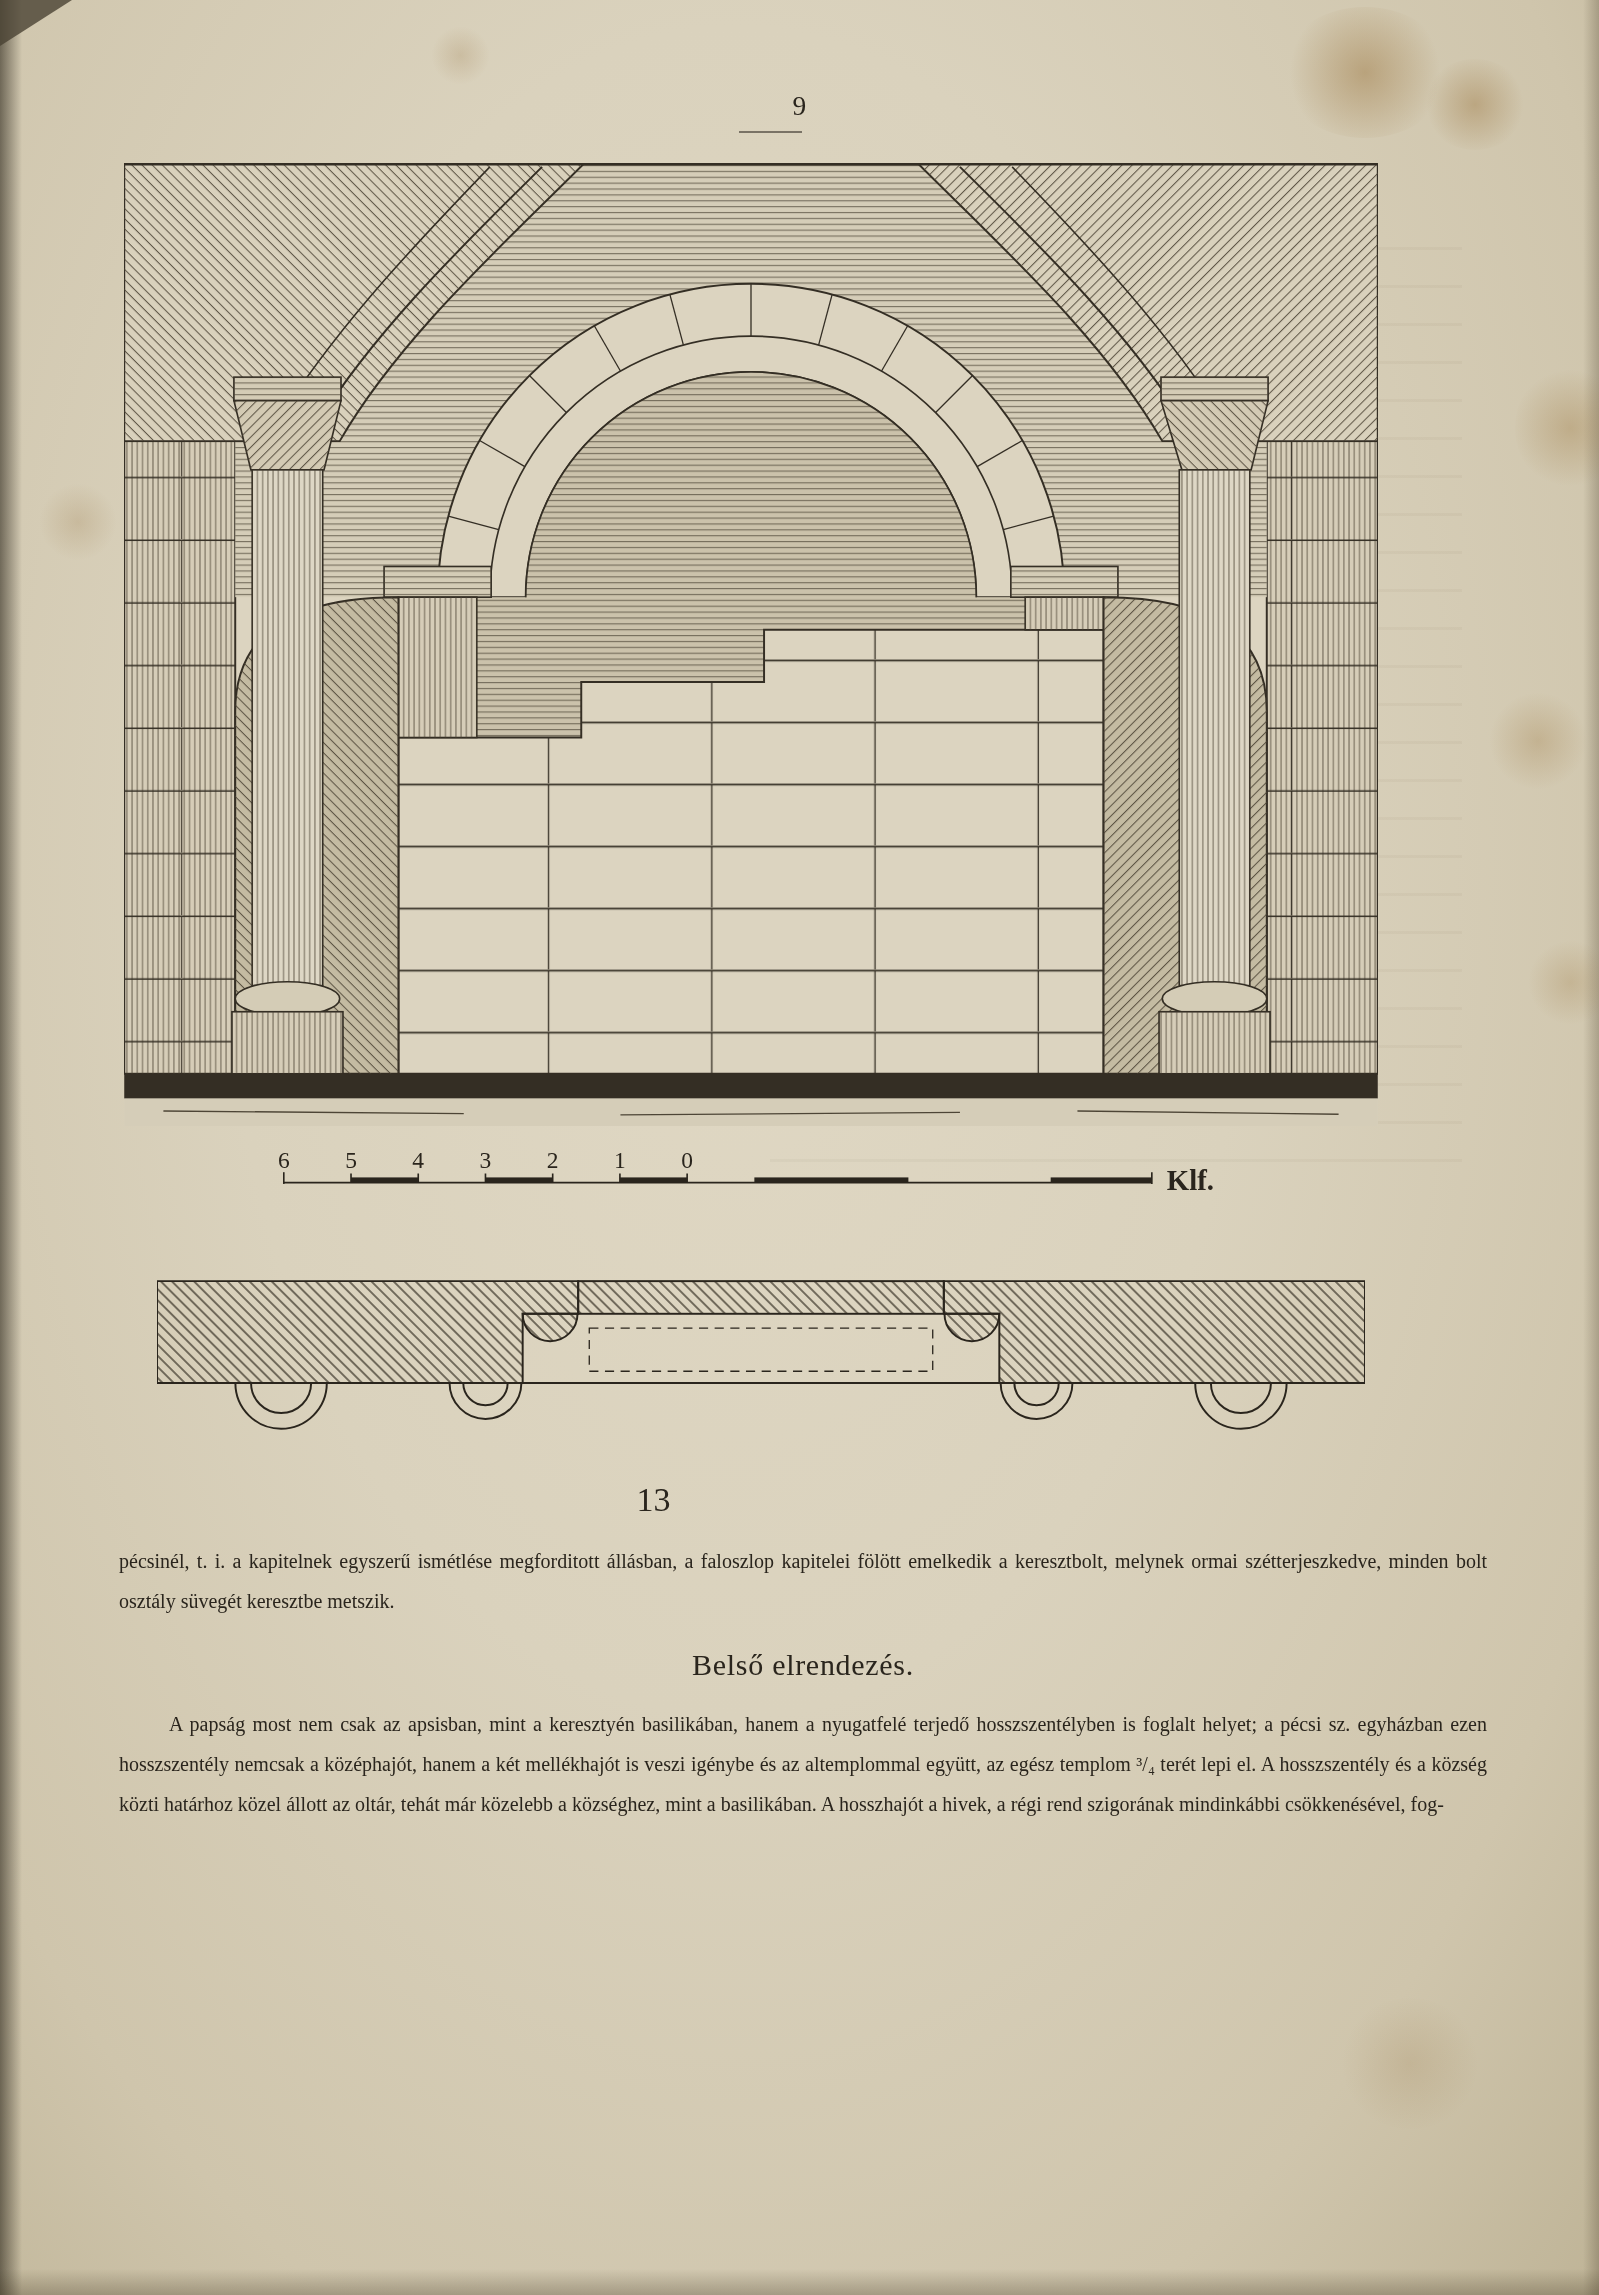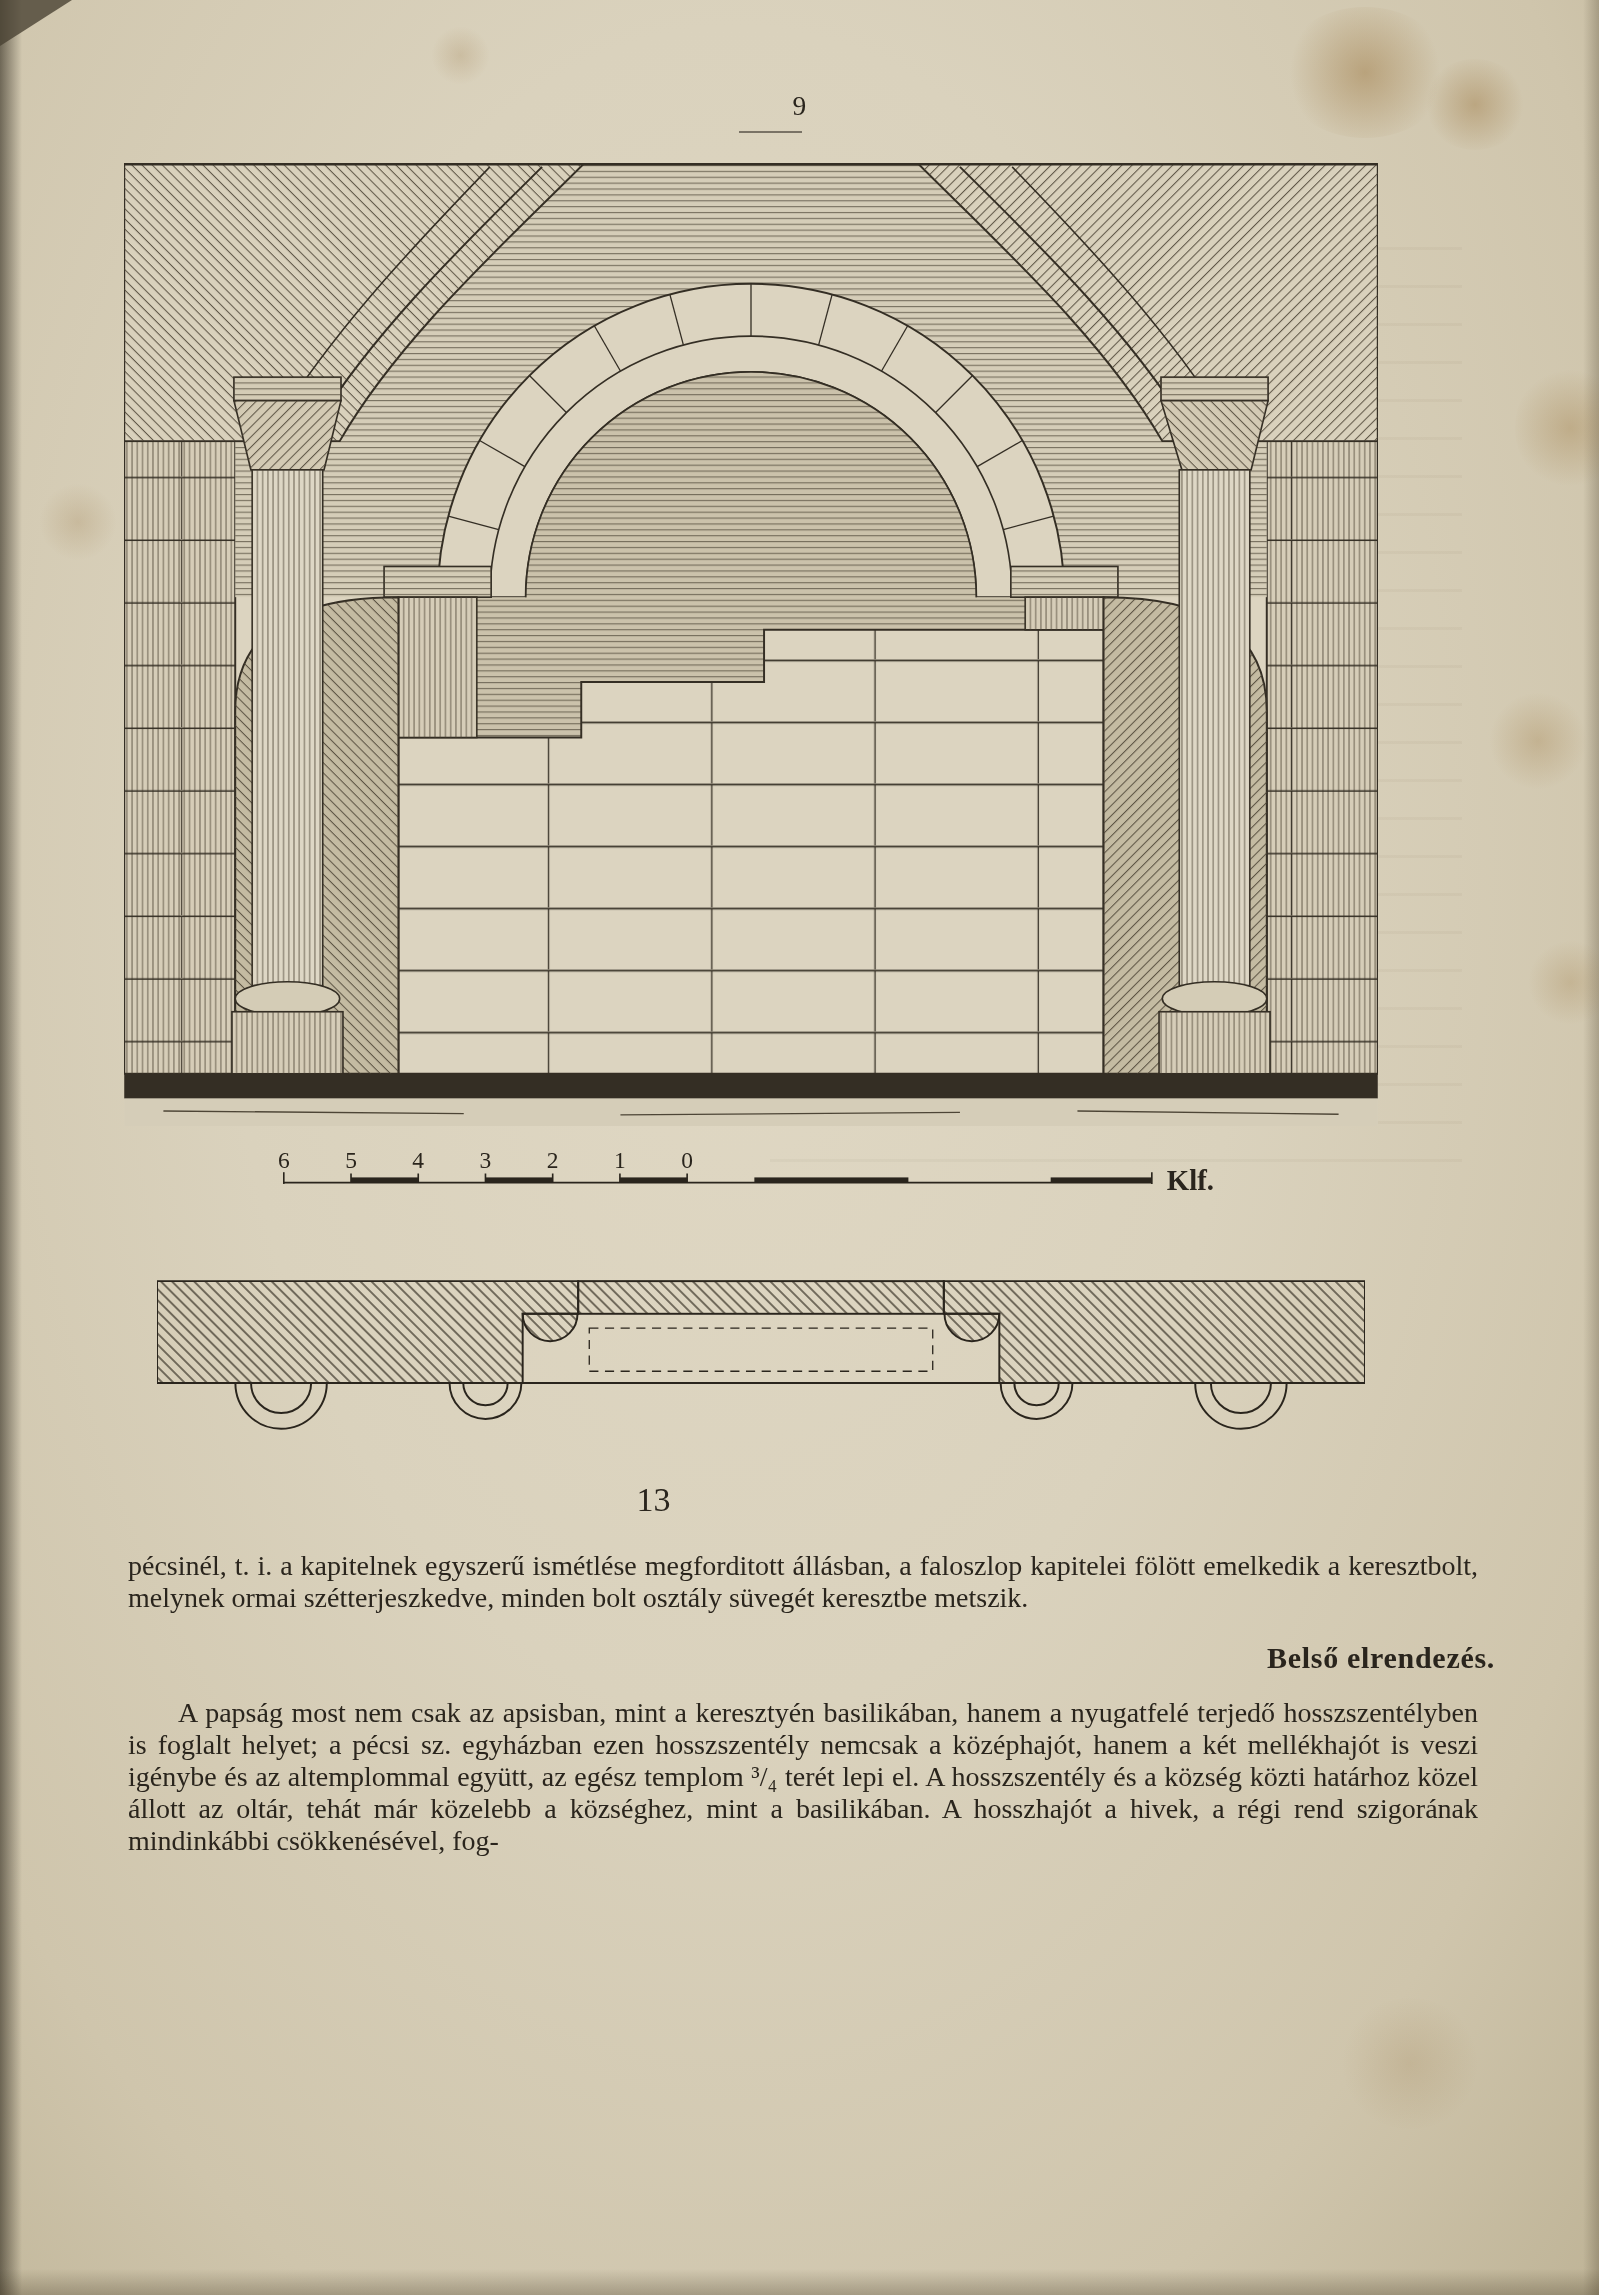--- a/index.html
+++ b/index.html
@@ -36,23 +36,23 @@
     background:#2a251d; opacity:.55; }
 
   .engraving { position:absolute; left:124px; top:163px; width:1254px; height:963px; margin:0; }
   .scalebar { position:absolute; left:274px; top:1146px; width:979px; height:55px; }
   .plan { position:absolute; left:157px; top:1272px; width:1208px; height:222px; margin:0; }
 
   .figure-number { position:absolute; top:1481px; left:575px; width:157px; text-align:center;
     font-size:34px; }
 
   .text-block { position:absolute; left:111px; top:1533px; width:1384px; }
-  .para { font-size:28px; line-height:32px; text-align:justify; margin:17px; }
+  .para { font-size:20px; line-height:40px; text-align:justify; margin:8px; }
   .para.indent { text-indent:50px; }
-  .heading { text-align:right; font-size:30px; font-weight:bold; letter-spacing:0.7px;
+  .heading { text-align:center; font-size:30px; font-weight:normal; letter-spacing:0.7px;
     margin:27.4px 0 22px 0; }
 
   svg .tick { font-family:"Liberation Serif","DejaVu Serif",serif; font-size:36px;
     fill:#2a251d; text-anchor:middle; }
   svg .klf { font-family:"Liberation Serif","DejaVu Serif",serif; font-size:44px;
     font-weight:bold; fill:#2a251d; }
 </style>
 </head>
 <body>
 

